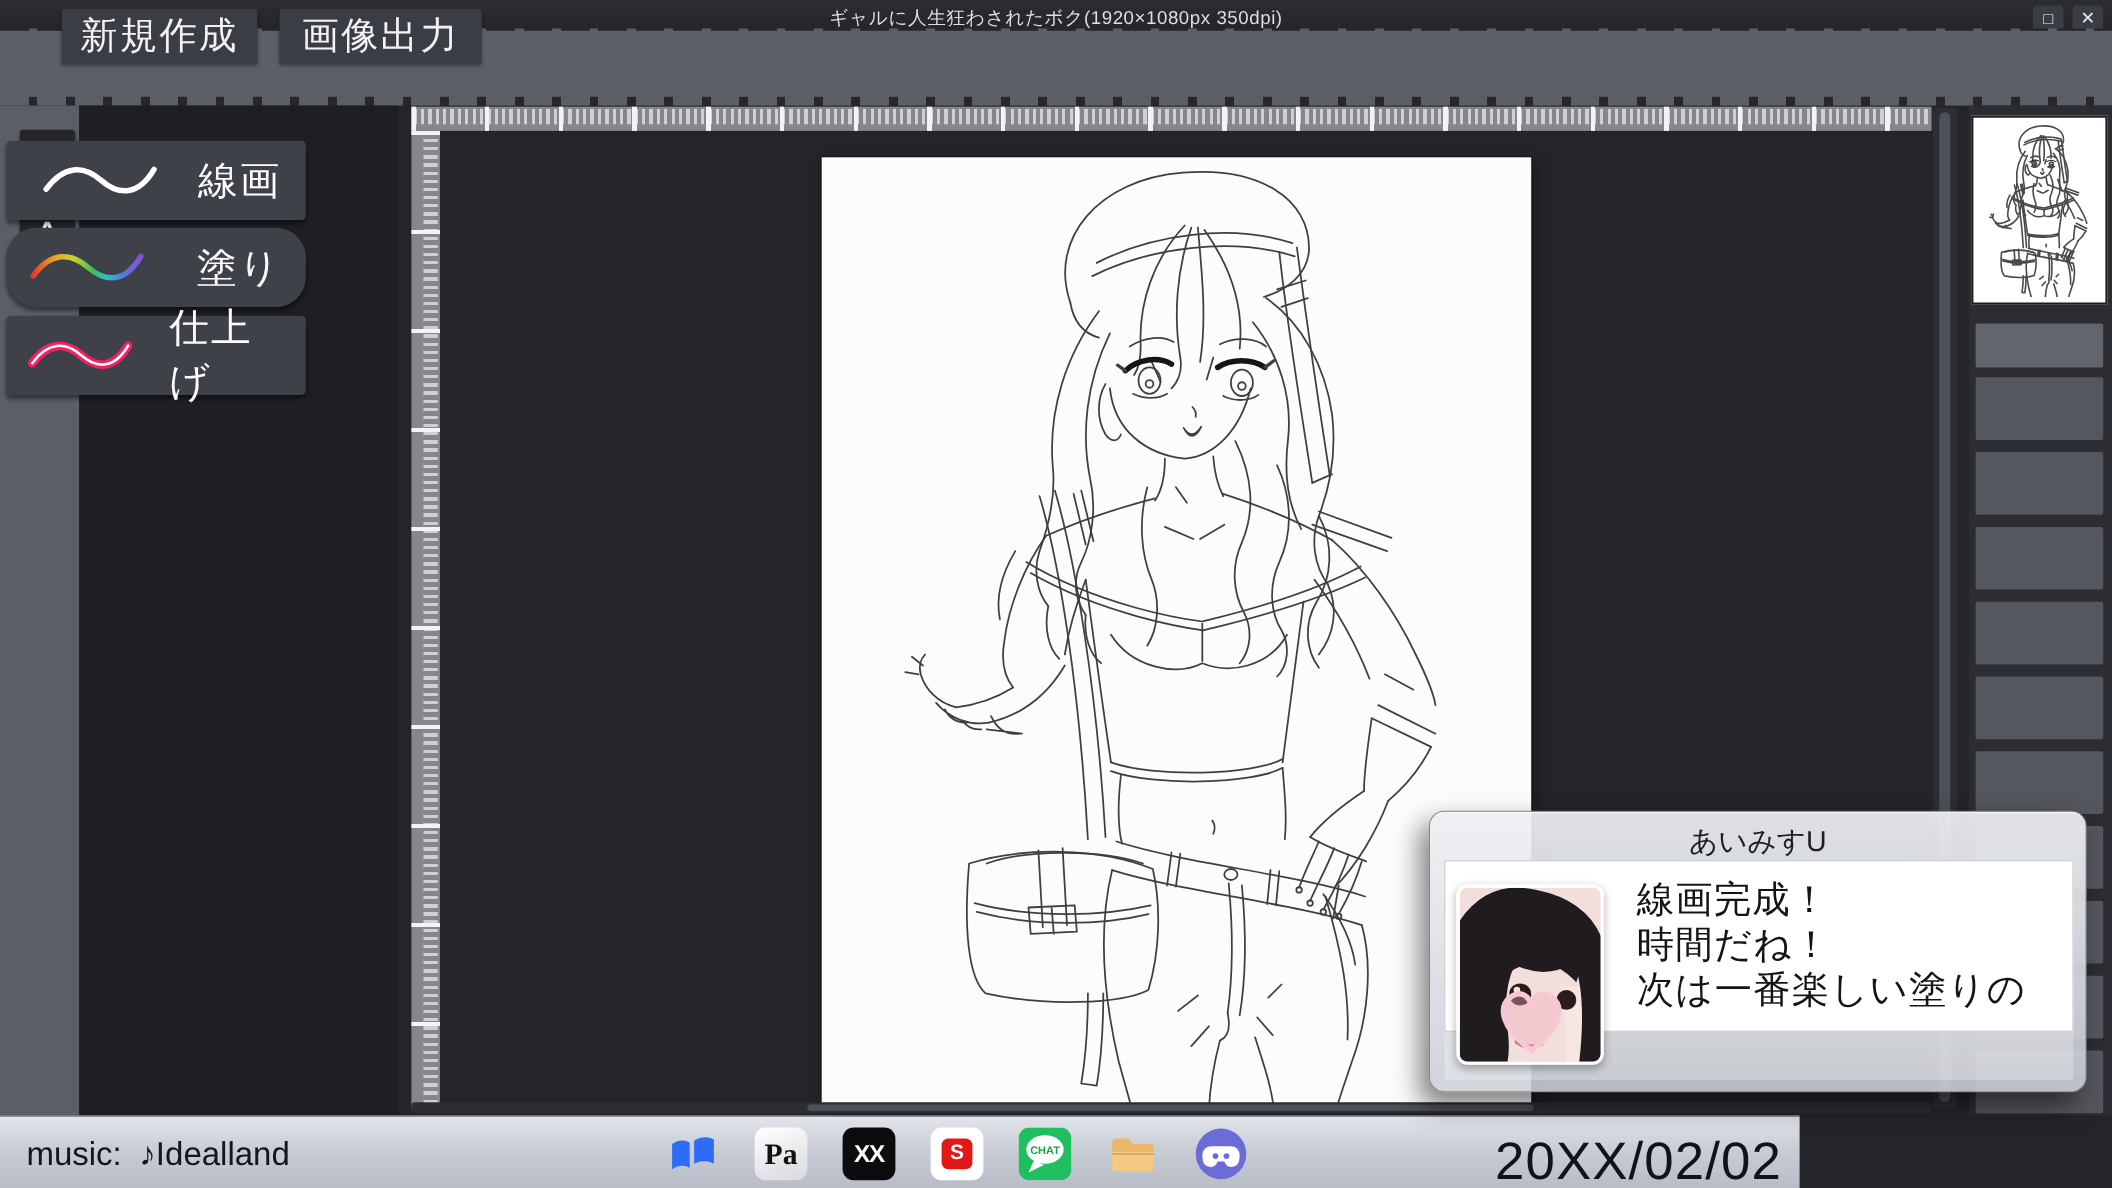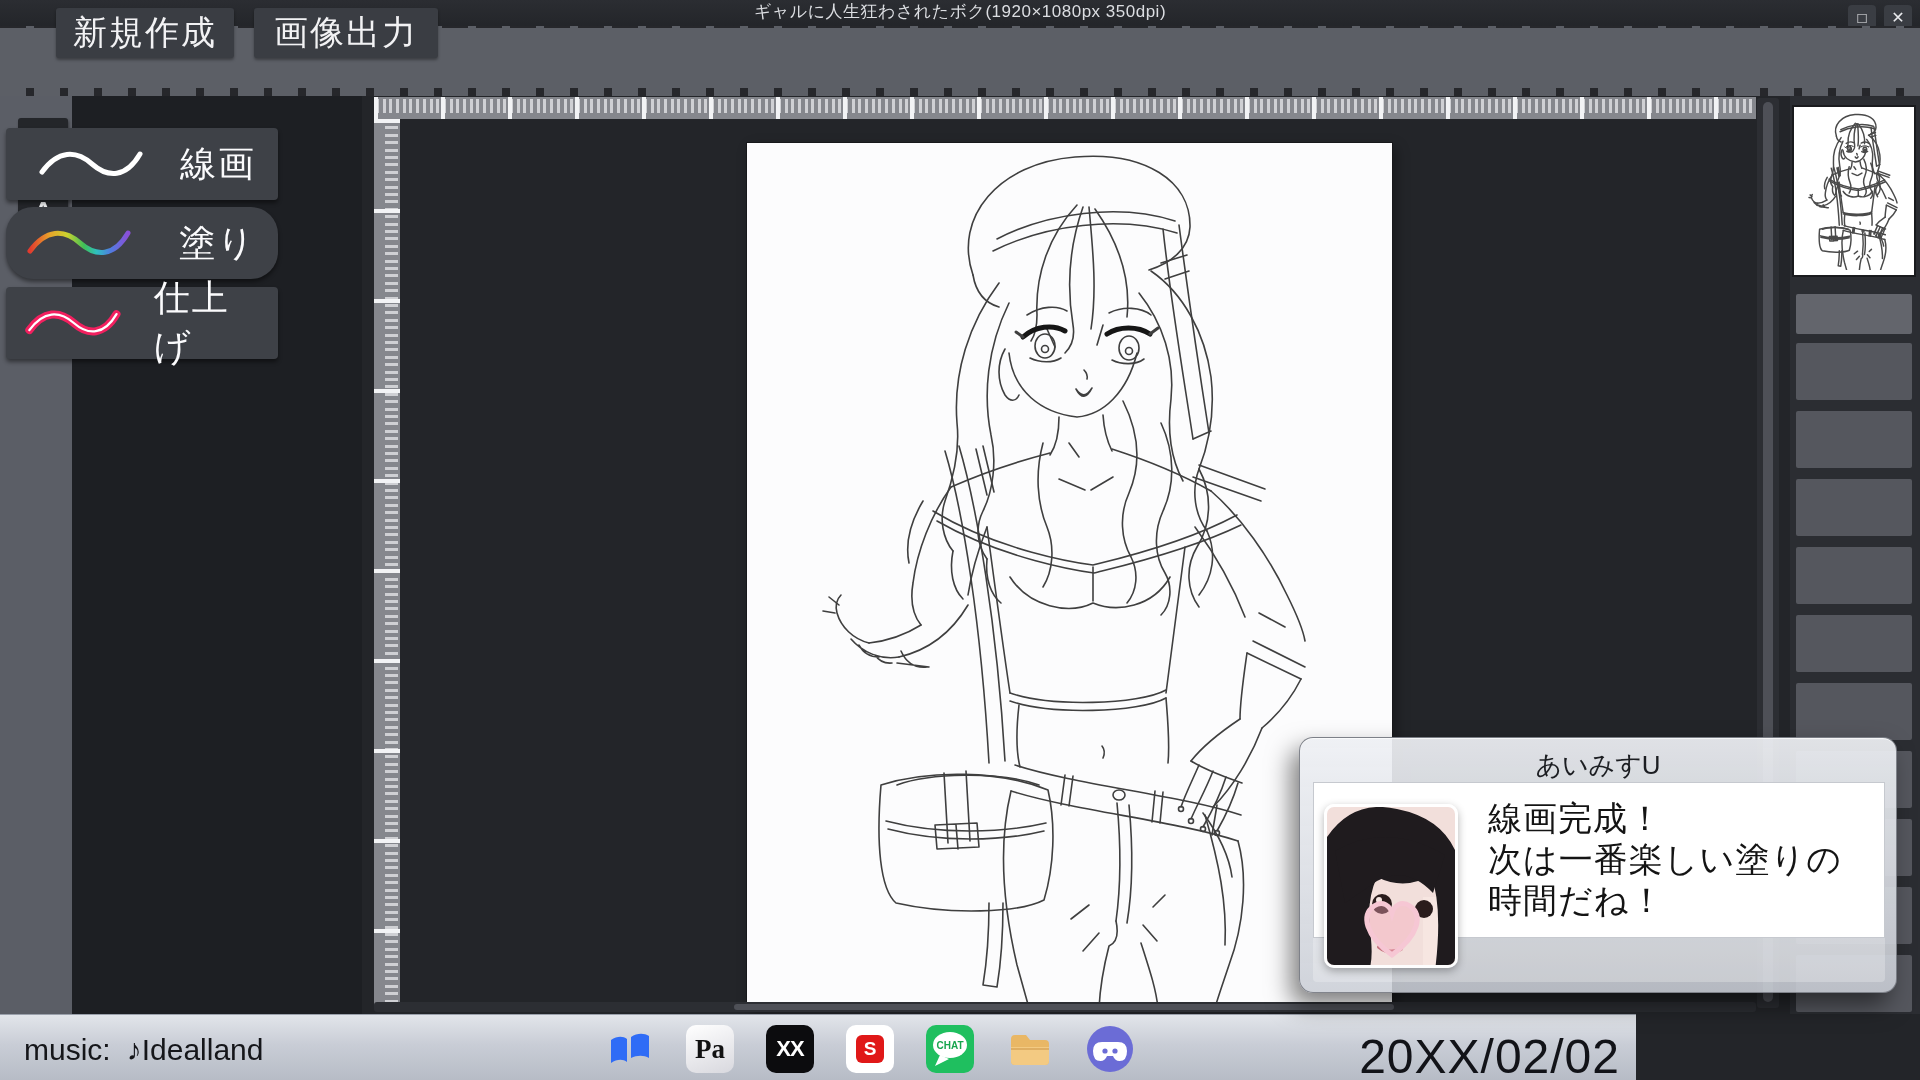--- a/index.html
+++ b/index.html
@@ -3,21 +3,21 @@
 <meta charset="utf-8">
 <style>
   * { margin:0; padding:0; box-sizing:border-box; }
   html,body { width:1920px; height:1080px; overflow:hidden; background:#232529;
               font-family:"Liberation Sans", sans-serif; }
   .abs { position:absolute; }
   #stage { position:relative; width:1920px; height:1080px; }
 
   
   #titlebar { left:0; top:0; width:1920px; height:28px; background:linear-gradient(180deg,#2b2d32,#232529);
-              display:flex; align-items:flex-start; justify-content:center; }
+              display:flex; align-items:flex-end; justify-content:center; }
   #window-title { color:#dcdee2; font-size:17px; letter-spacing:0.5px; }
   .win-btn { position:absolute; top:5px; width:28px; height:24px; background:#3a3d43; border-radius:4px;
              color:#e8e9ec; display:flex; align-items:center; justify-content:center; font-size:15px; }
   #btn-max { left:1848px; }
   #btn-close { left:1884px; font-size:16px; }
 
   
   #deco-top { left:0; top:26px; width:1920px; height:12px;
       background:repeating-linear-gradient(90deg,#26272b 0 26px,#5c5f66 26px 34px);
       border-radius:0 0 4px 4px; }
@@ -340,22 +340,22 @@
         <path d="M8,44 Q60,14 118,48 L106,86 Q80,58 50,74 L18,96 Z" fill="#1f1b1e"></path>
         <circle cx="55" cy="97" r="10" fill="#2a1c1c"></circle>
         <circle cx="52" cy="93" r="3" fill="#f5e6e2"></circle>
         <circle cx="97" cy="102" r="9" fill="#2a1c1c"></circle>
         <path d="M52,140 q10,8 22,2" stroke="#c4737e" stroke-width="4" fill="none" stroke-linecap="round"></path>
         <path d="M65,148 C38,128 34,108 47,99 C56,93 63,99 65,106 C67,99 74,93 83,99 C96,108 92,128 65,148 Z" fill="rgba(244,164,186,0.4)" stroke="#f6c7d4" stroke-width="5"></path>
       </svg>
     </div>
     <div id="dialog-text">
       <div>線画完成！</div>
+      <div>時間だね！</div>
       <div>次は一番楽しい塗りの</div>
-      <div>時間だね！</div>
     </div>
   </div>
 
   <div id="taskbar" class="abs">
     <div id="music">
       <span>music:</span><span class="track">♪Idealland</span>
     </div>
 
     <div class="task-icon" style="left:606px">
       <svg width="48" height="48" viewBox="0 0 48 48">

